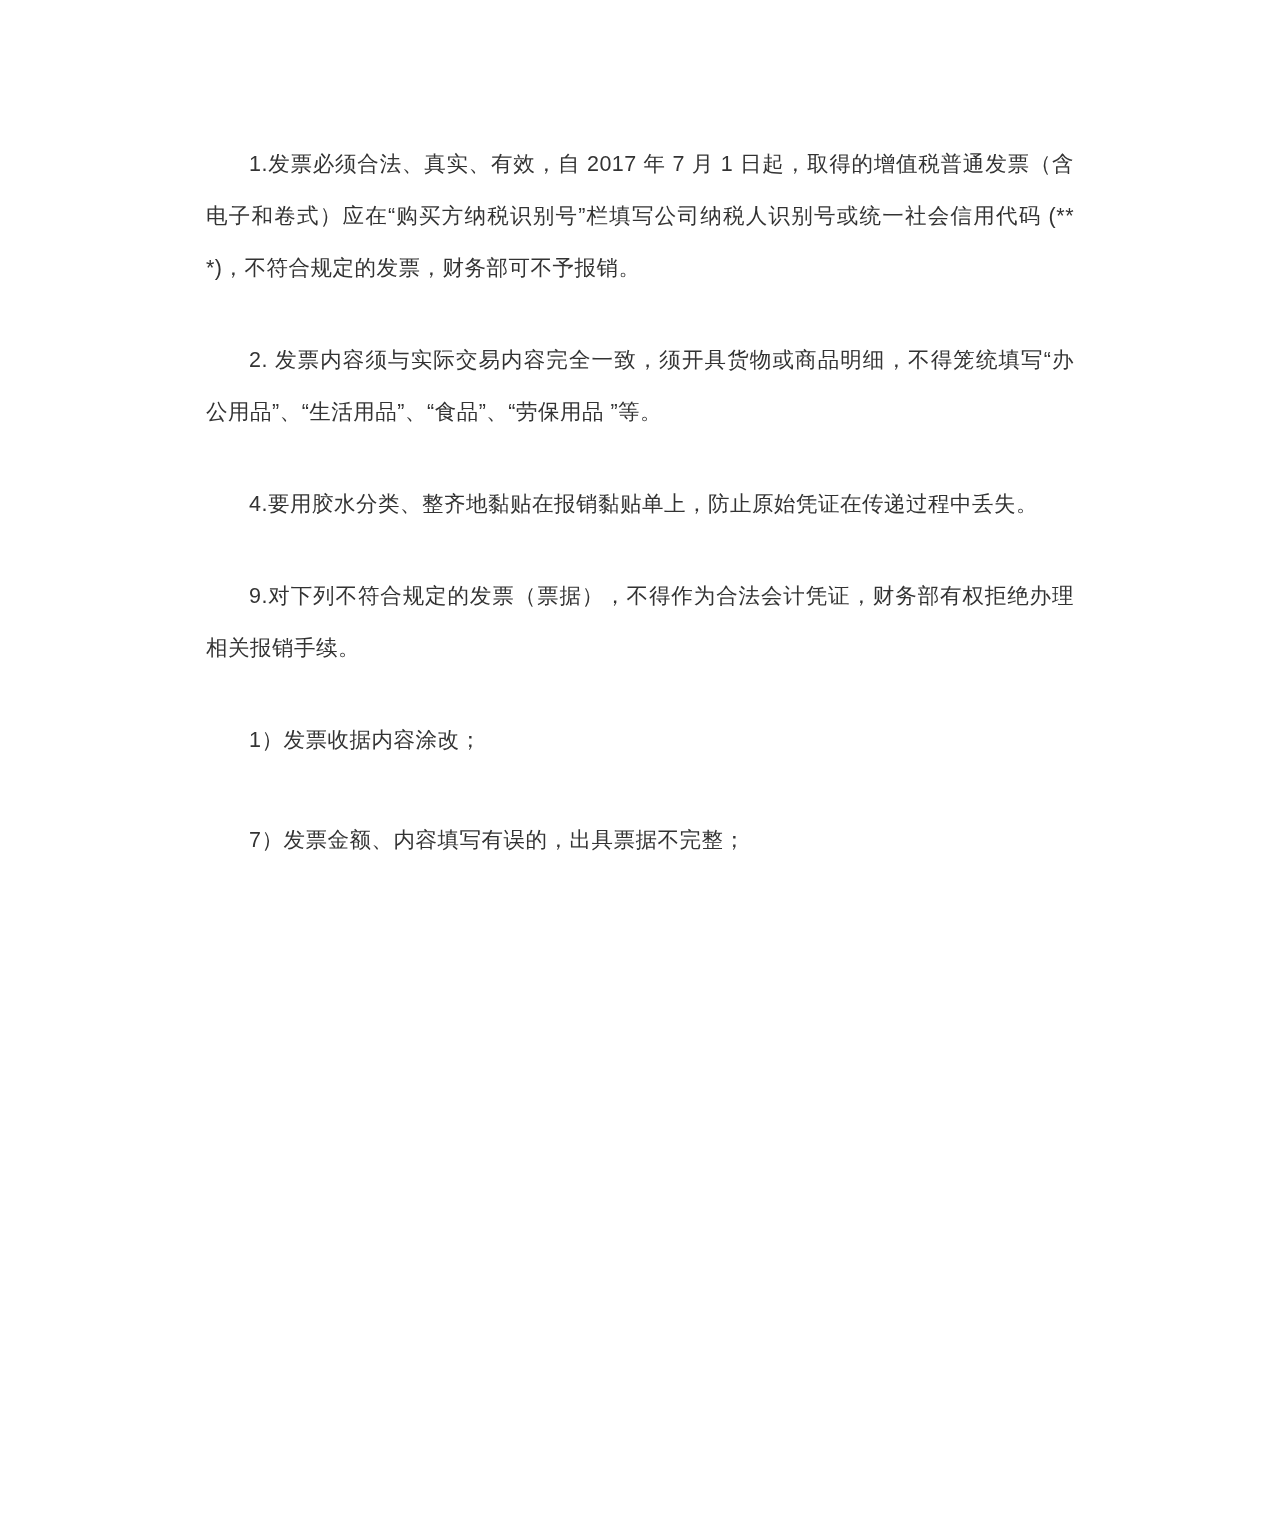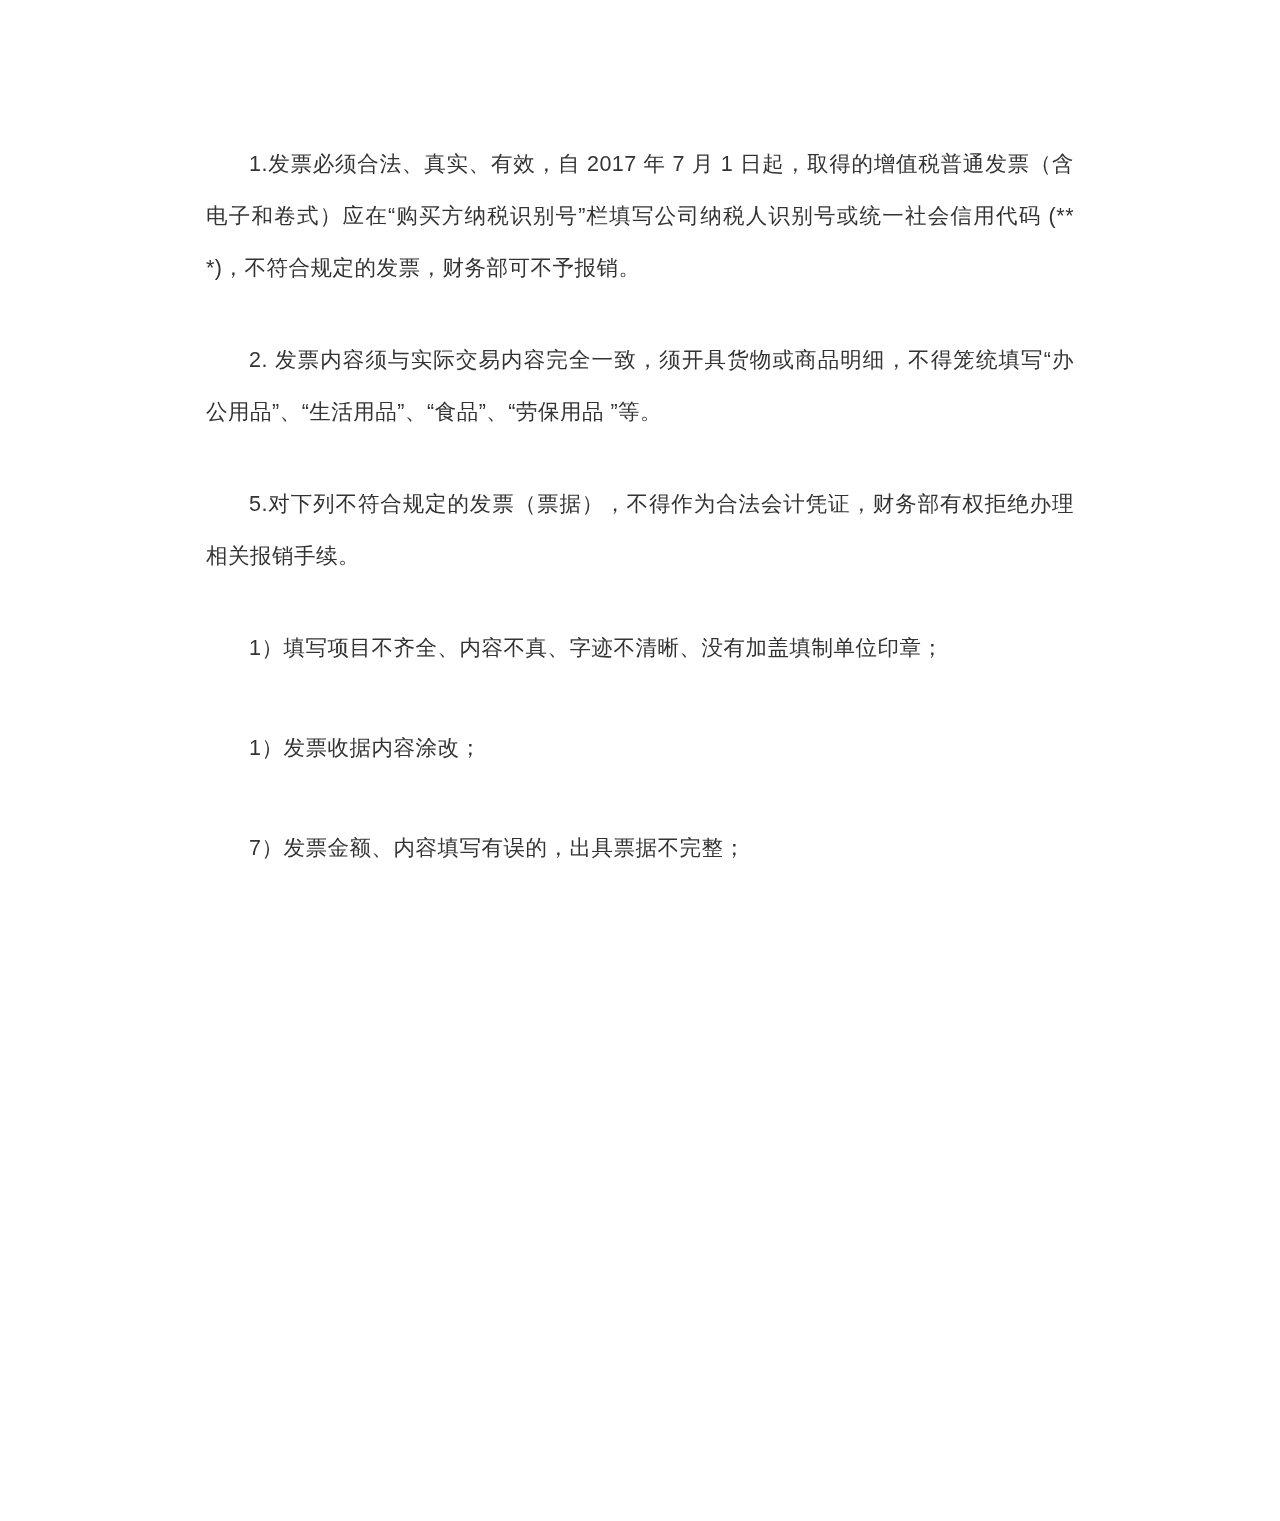--- a/index.html
+++ b/index.html
@@ -35,18 +35,18 @@
     margin-bottom: 0;
   }
 </style>
 </head>
 <body>
 
 <div class="page">
   <div class="doc-body">
     <p>1.发票必须合法、真实、有效，自 2017 年 7 月 1 日起，取得的增值税普通发票（含电子和卷式）应在“购买方纳税识别号”栏填写公司纳税人识别号或统一社会信用代码 (***)，不符合规定的发票，财务部可不予报销。</p>
     <p>2. 发票内容须与实际交易内容完全一致，须开具货物或商品明细，不得笼统填写“办公用品”、“生活用品”、“食品”、“劳保用品 ”等。</p>
-    <p>5.对下列不符合规定的发票（票据），不得作为合法会计凭证，财务部有权拒绝办理相关报销手续。</p>
-    <p class="sub-item">1）填写项目不齐全、内容不真、字迹不清晰、没有加盖填制单位印章；</p>
+    <p>4.要用胶水分类、整齐地黏贴在报销黏贴单上，防止原始凭证在传递过程中丢失。</p>
+    <p>9.对下列不符合规定的发票（票据），不得作为合法会计凭证，财务部有权拒绝办理相关报销手续。</p>
     <p class="sub-item">1）发票收据内容涂改；</p>
     <p class="sub-item">7）发票金额、内容填写有误的，出具票据不完整；</p>
   </div>
 </div>
 
 </body></html>

